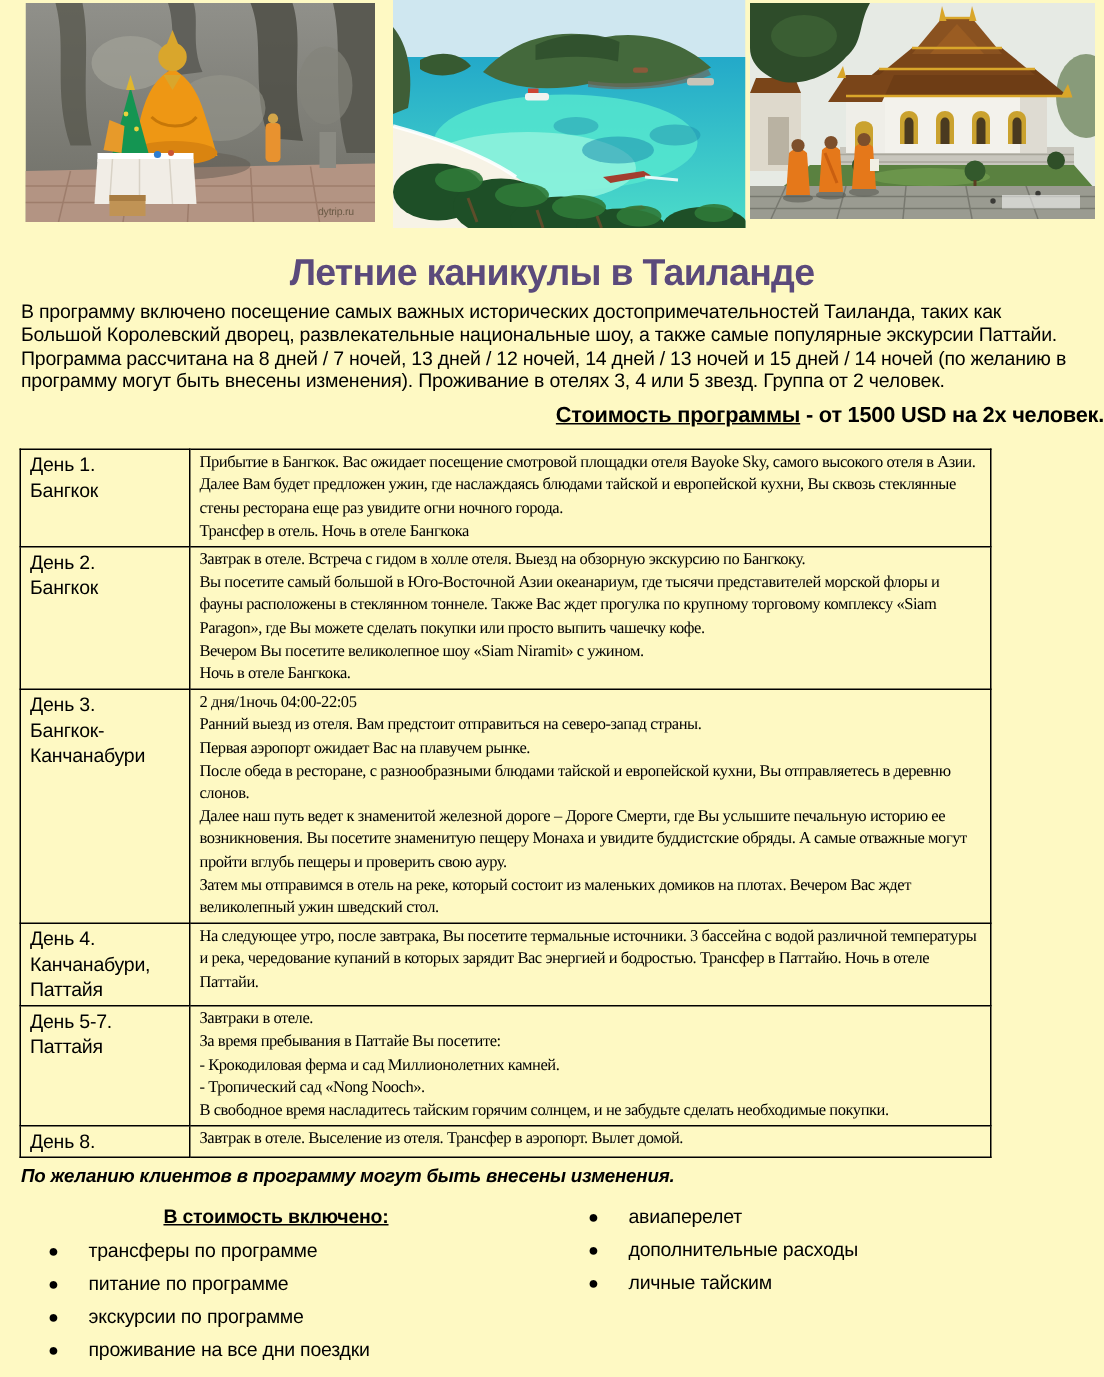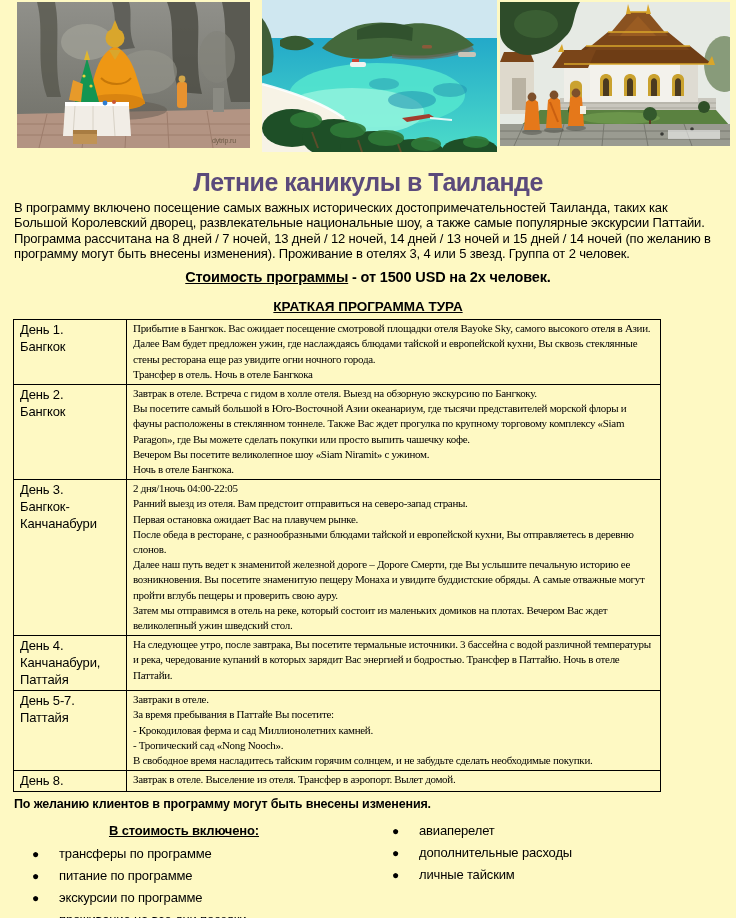--- a/index.html
+++ b/index.html
@@ -15,39 +15,39 @@
   .photo svg{display:block;}
   #photo1{left:17px;top:2px;}
   #photo2{left:262px;top:0;}
   #photo3{left:500px;top:2px;}
   
   .doc-title{
     margin:12px 0 3px;text-align:center;
     font-size:25px;font-weight:bold;color:#5b4a7b;letter-spacing:-0.5px;
   }
   .intro{margin:2px 14px 0;font-size:13px;line-height:15.4px;}
-  .price-line{text-align:center;margin-top:7px;font-size:14.5px;font-weight:bold;}
+  .price-line{text-align:right;margin-top:7px;font-size:14.5px;font-weight:bold;}
   .price-line .u{text-decoration:underline;}
   .prog-heading{
     text-align:center;margin-top:12px;font-size:13.5px;font-weight:bold;
     text-decoration:underline;letter-spacing:0;
   }
   
   table.program{
     border-collapse:collapse;table-layout:fixed;
     width:648px;margin:5px 0 0 13px;
   }
   table.program td{
     border:1px solid #000;vertical-align:top;padding:1px 6px 2px;
   }
   td.day{width:100px;font-size:13px;line-height:17px;}
   td.desc{font-size:11px;line-height:15.2px;letter-spacing:-0.3px;}
   td.desc p{margin:0;font-family:Liberation Serif, serif;}
   
-  .note{margin:5px 0 4px 14px;font-size:12.5px;font-weight:bold;}
+  .note{margin:5px 0 4px 14px;font-size:12.5px;font-weight:bold;font-style:italic;}
   .bottom-cols{display:flex;margin-top:12px;}
   .bcol{width:368px;}
   .bcol .bhead{
     text-align:center;font-size:13px;font-weight:bold;
     text-decoration:underline;margin:0 0 8px;
   }
   .bitem{display:flex;font-size:13px;line-height:16px;margin:0 0 6px;}
   .bcol-left .bitem{padding-left:32px;}
   .bcol-right .bitem{padding-left:24px;}
   .bullet{width:14px;text-align:left;font-size:12px;}
@@ -254,21 +254,20 @@
       </svg>
     </figure>
   </div>
 
   <h1 class="doc-title">Летние каникулы в Таиланде</h1>
 
   <p class="intro">В программу включено посещение самых важных исторических достопримечательностей Таиланда, таких как Большой Королевский дворец, развлекательные национальные шоу, а также самые популярные экскурсии Паттайи. Программа рассчитана на 8 дней / 7 ночей,  13 дней / 12 ночей,  14 дней / 13 ночей и 15 дней / 14 ночей (по желанию в программу могут быть внесены изменения). Проживание в отелях 3, 4 или 5 звезд. Группа от  2 человек.</p>
 
   <p class="price-line"><span class="u">Стоимость программы</span><span> - от 1500 USD на 2х человек.</span></p>
 
-  <div class="prog-heading">КРАТКАЯ ПРОГРАММА ТУРА</div>
 
   <table class="program">
     <tbody>
         <tr>
           <td class="day">
             <div>День 1.</div>
             <div>Бангкок</div>
           </td>
           <td class="desc">
             <p>Прибытие в Бангкок. Вас ожидает посещение смотровой площадки отеля Bayoke Sky, самого высокого отеля в Азии. Далее Вам будет предложен ужин, где наслаждаясь блюдами тайской и европейской кухни, Вы сквозь стеклянные стены ресторана еще раз увидите огни ночного города.</p>
@@ -289,21 +288,21 @@
         </tr>
         <tr>
           <td class="day">
             <div>День 3.</div>
             <div>Бангкок-</div>
             <div>Канчанабури</div>
           </td>
           <td class="desc">
             <p>2 дня/1ночь 04:00-22:05</p>
             <p>Ранний выезд из отеля. Вам предстоит отправиться на северо-запад страны.</p>
-            <p>Первая остановка ожидает Вас на плавучем рынке.</p>
+            <p>Первая аэропорт ожидает Вас на плавучем рынке.</p>
             <p>После обеда в ресторане, с разнообразными блюдами тайской и европейской кухни, Вы отправляетесь в деревню слонов.</p>
             <p>Далее наш путь ведет к знаменитой железной дороге – Дороге Смерти, где Вы услышите печальную историю ее возникновения.  Вы посетите знаменитую пещеру Монаха и увидите буддистские обряды. А самые отважные могут пройти вглубь пещеры и проверить свою ауру.</p>
             <p>Затем мы отправимся в отель на реке, который состоит из маленьких домиков на плотах. Вечером Вас ждет великолепный ужин шведский стол.</p>
           </td>
         </tr>
         <tr>
           <td class="day">
             <div>День 4.</div>
             <div>Канчанабури,</div>
             <div>Паттайя</div>

